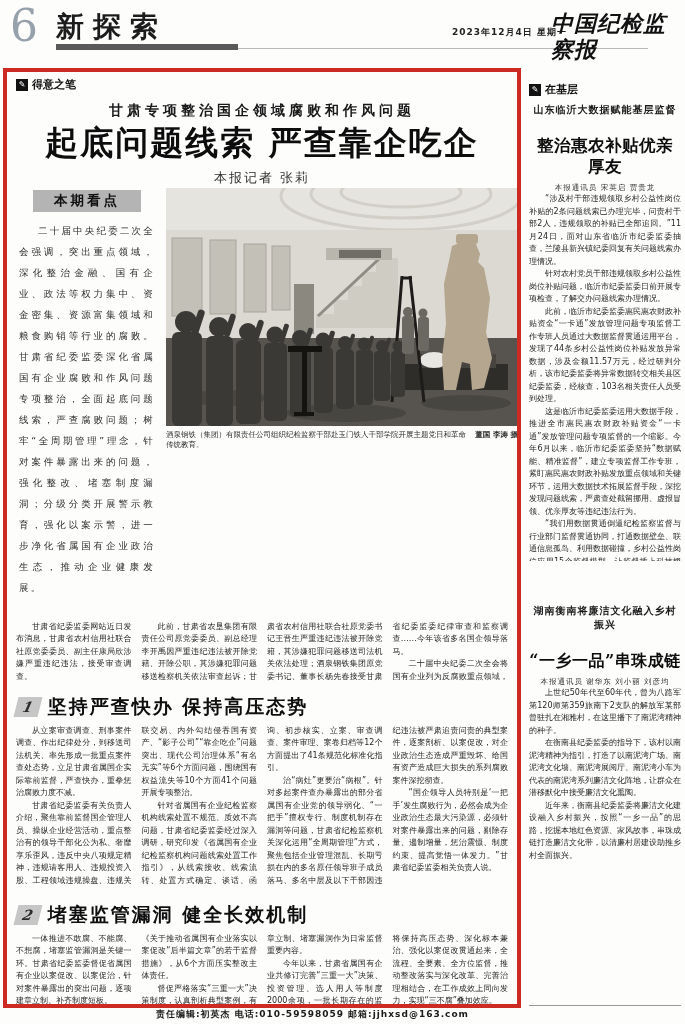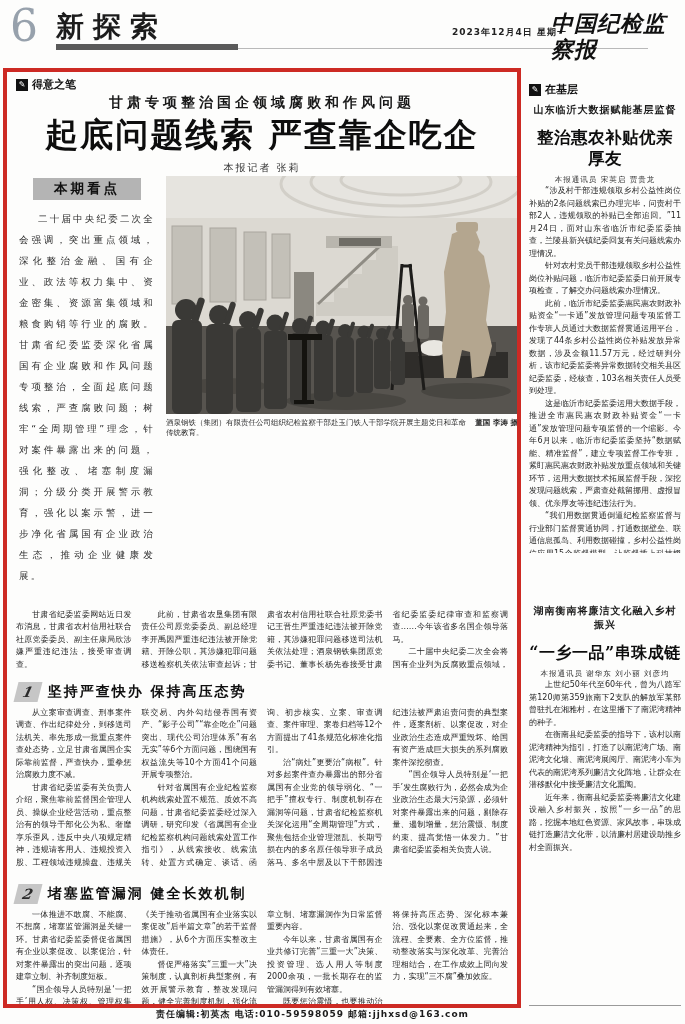--- a/index.html
+++ b/index.html
@@ -13,44 +13,44 @@
   .hdr-section { position:absolute; left:56px; top:8px; font-size:28px; font-weight:900; letter-spacing:9px; color:#1c1c1c; }
   .hdr-rule-thin { position:absolute; left:56px; top:48px; width:592px; height:1px; background:#b9b9b9; }
   .hdr-rule-thick { position:absolute; left:56px; top:44px; width:182px; height:6px; background:#5a5a5a; }
   .hdr-date { position:absolute; left:452px; top:26px; font-size:9px; font-weight:700; color:#222; letter-spacing:1px; }
   .hdr-masthead { position:absolute; left:551px; top:10px; font:900 italic 22px/1.2 "DejaVu Serif","Liberation Serif",serif; color:#111; letter-spacing:1px; }
   
   .main-box { position:absolute; left:3px; top:68px; width:518px; height:940px;
     border:4px solid #cd2a24; background:#fdfdfc; padding:5px 9px 4px 9px; overflow:hidden; }
   .col-label { display:flex; align-items:center; gap:4px; font-size:11px; font-weight:700; color:#111; }
   .sq-icon { display:inline-block; width:12px; height:12px; background:#111; color:#fff; font-size:8px; line-height:12px; text-align:center; }
-  .kicker-main { text-align:center; font-size:14px; font-weight:700; letter-spacing:4px; color:#1a1a1a; margin-top:2px; }
+  .kicker-main { text-align:center; font-size:14px; font-weight:700; letter-spacing:4px; color:#1a1a1a; margin-top:10px; }
   .headline-main { text-align:center; font:900 33px/1.15 "DejaVu Serif","Liberation Serif",serif; color:#0d0d0d; letter-spacing:2px; margin-top:4px; }
-  .byline-main { text-align:center; font-size:10px; color:#333; margin-top:7px; letter-spacing:2px; }
+  .byline-main { text-align:center; font-size:13px; color:#333; margin-top:7px; letter-spacing:2px; }
   .content-row { display:flex; margin-top:1px; gap:8px; }
   .highlights { width:142px; flex:none; }
   .highlights-title { width:108px; margin:2px auto 8px auto; background:#b4b4b4; color:#101010;
     font-size:13.5px; font-weight:900; text-align:center; letter-spacing:3px; padding:2px 0; }
   .highlights-text { font-size:9.5px; line-height:21px; letter-spacing:2.2px; text-align:justify; text-indent:2em; color:#2e2e2e; padding:0 3px; }
   .photo-wrap { flex:1; }
   .photo-frame { width:352px; height:238px; background:#d8d7d2; overflow:hidden; }
   .caption-row { display:flex; justify-content:space-between; margin-top:4px; font-size:7.5px; color:#2c2c2c; }
   .caption-credit { font-weight:700; white-space:nowrap; margin-left:8px; }
   .intro-cols { margin-top:23px; height:64px; overflow:hidden; column-count:4; column-gap:10px; column-fill:auto; }
   .body-cols p, .intro-cols p, .side-body p { font-size:8px; line-height:12.5px; text-align:justify; text-indent:2em; color:#262626; margin:0; }
   .sec-head { display:flex; align-items:center; gap:8px; margin:9px 0 5px 0; }
   .sec-num { display:inline-block; background:#c6c6c6; color:#2a2a2a; transform:skewX(-14deg);
     font:700 italic 14px/1 "DejaVu Serif","Liberation Serif",serif; padding:3px 7px; }
-  .sec-title { font-size:14px; font-weight:900; letter-spacing:2px; color:#0f0f0f; }
+  .sec-title { font-size:19px; font-weight:900; letter-spacing:2px; color:#0f0f0f; }
   .body-cols { overflow:hidden; column-count:4; column-gap:10px; column-fill:auto; }
   #sec1-body { height:168px; } #sec2-body { height:140px; }
   
   .sidebar { position:absolute; left:529px; top:82px; width:152px; height:924px; border-bottom:1px solid #9a9a9a; }
   .side-kicker { font-size:10px; font-weight:700; text-align:center; letter-spacing:1px; color:#1b1b1b; margin-top:6px; }
-  .side-headline { font:900 16.5px/1.25 "DejaVu Serif","Liberation Serif",serif; text-align:center; color:#0d0d0d; margin-top:11px; letter-spacing:0.5px; }
+  .side-headline { font:900 16.5px/1.25 "DejaVu Serif","Liberation Serif",serif; text-align:center; color:#0d0d0d; margin-top:19px; letter-spacing:0.5px; }
   .side-byline { font-size:7.5px; text-align:center; color:#333; margin-top:6px; letter-spacing:1px; }
   .side-body { margin-top:0; overflow:hidden; }
   #side1-body { height:368px; } #side2-body { height:318px; }
   .side-art2 { position:absolute; left:0; top:516px; width:152px; }
   
   .footer { position:absolute; left:0; top:1008px; width:625px; text-align:center;
     font-size:9px; font-weight:700; color:#1a1a1a; letter-spacing:1px; }
 </style>
 </head>
 <body>

